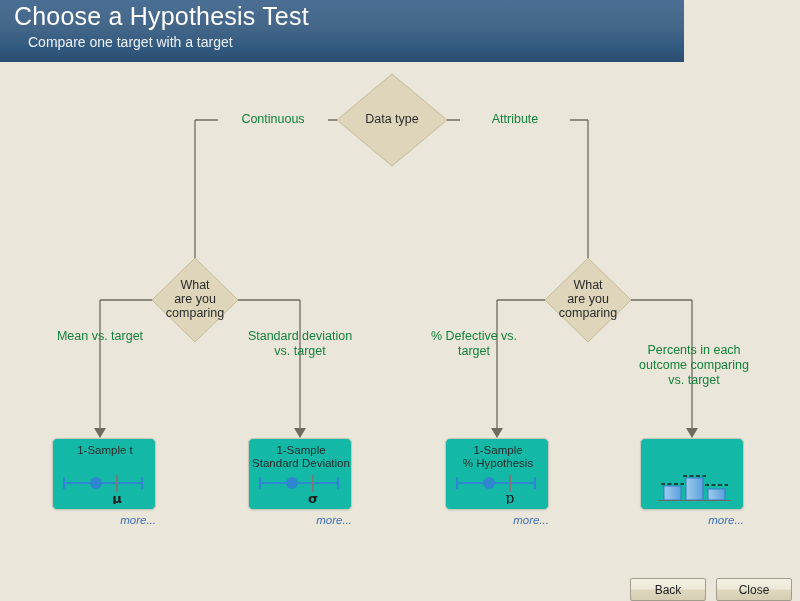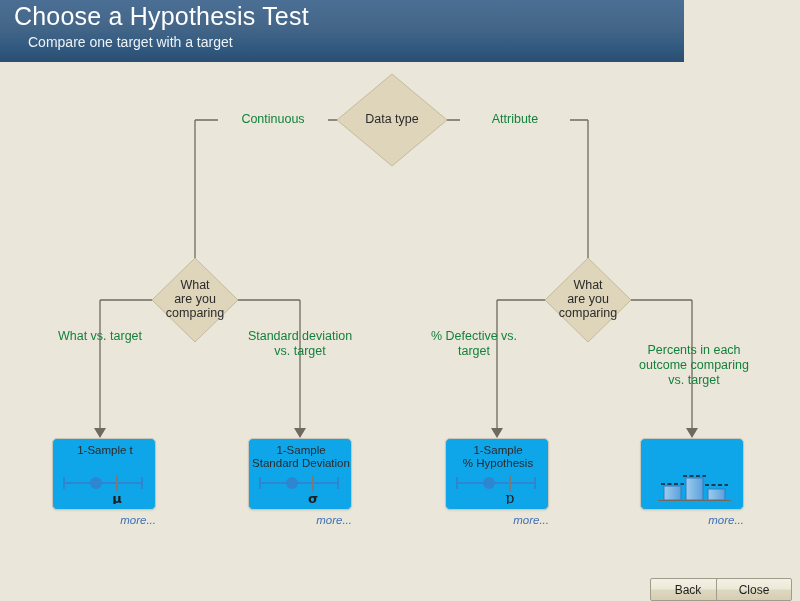--- a/index.html
+++ b/index.html
@@ -69,21 +69,21 @@
     font-size: 12.5px;
     color: #15803d;
     line-height: 15px;
   }
 
   
   .card {
     position: absolute;
     width: 104px;
     height: 72px;
-    background: #0ea5e9;
+    background: #14b8a6;
     border: 1px solid #C9C6BA;
     border-radius: 5px;
     box-shadow: 0 1px 2px rgba(0,0,0,0.08);
     box-sizing: border-box;
   }
   .card-title {
     position: absolute;
     left: 0; top: 5px;
     width: 104px;
     text-align: center;
@@ -180,21 +180,21 @@
 
   <div class="diamond-label" style="left:538px; top:216px; width:100px;">
     <div>What</div>
     <div>are you</div>
     <div>comparing</div>
   </div>
 
   <div class="edge-label" style="left:218px; top:50px; width:110px; background:#EAE7DA;">Continuous</div>
   <div class="edge-label" style="left:460px; top:50px; width:110px; background:#EAE7DA;">Attribute</div>
 
-  <div class="edge-label" style="left:40px; top:267px; width:120px;">What vs. target</div>
+  <div class="edge-label" style="left:40px; top:267px; width:120px;">Mean vs. target</div>
 
   <div class="edge-label" style="left:238px; top:267px; width:124px;">
     <div>Standard deviation</div>
     <div>vs. target</div>
   </div>
 
   <div class="edge-label" style="left:417px; top:267px; width:114px;text-align:center;">
     <div>% Defective vs.</div>
     <div>target</div>
   </div>
@@ -267,14 +267,14 @@
       <line x1="14" y1="14" x2="37" y2="14" stroke="#1E1E1E" stroke-width="1.4" stroke-dasharray="4,2.5"></line>
       <line x1="36" y1="6" x2="59" y2="6" stroke="#1E1E1E" stroke-width="1.4" stroke-dasharray="4,2.5"></line>
       <line x1="58" y1="15" x2="81" y2="15" stroke="#1E1E1E" stroke-width="1.4" stroke-dasharray="4,2.5"></line>
       <line x1="11" y1="30.5" x2="84" y2="30.5" stroke="#6E6A5F" stroke-width="1"></line>
     </svg>
   </div>
   <div class="more-link" style="left:640px; top:452px;">more...</div>
 
 </div>
 
-<button class="btn" style="left:630px; top:578px;margin-left:20px;">Back</button>
+<button class="btn" style="left:630px; top:578px;">Back</button>
 <button class="btn" style="left:716px; top:578px;">Close</button>
 
 </body></html>

